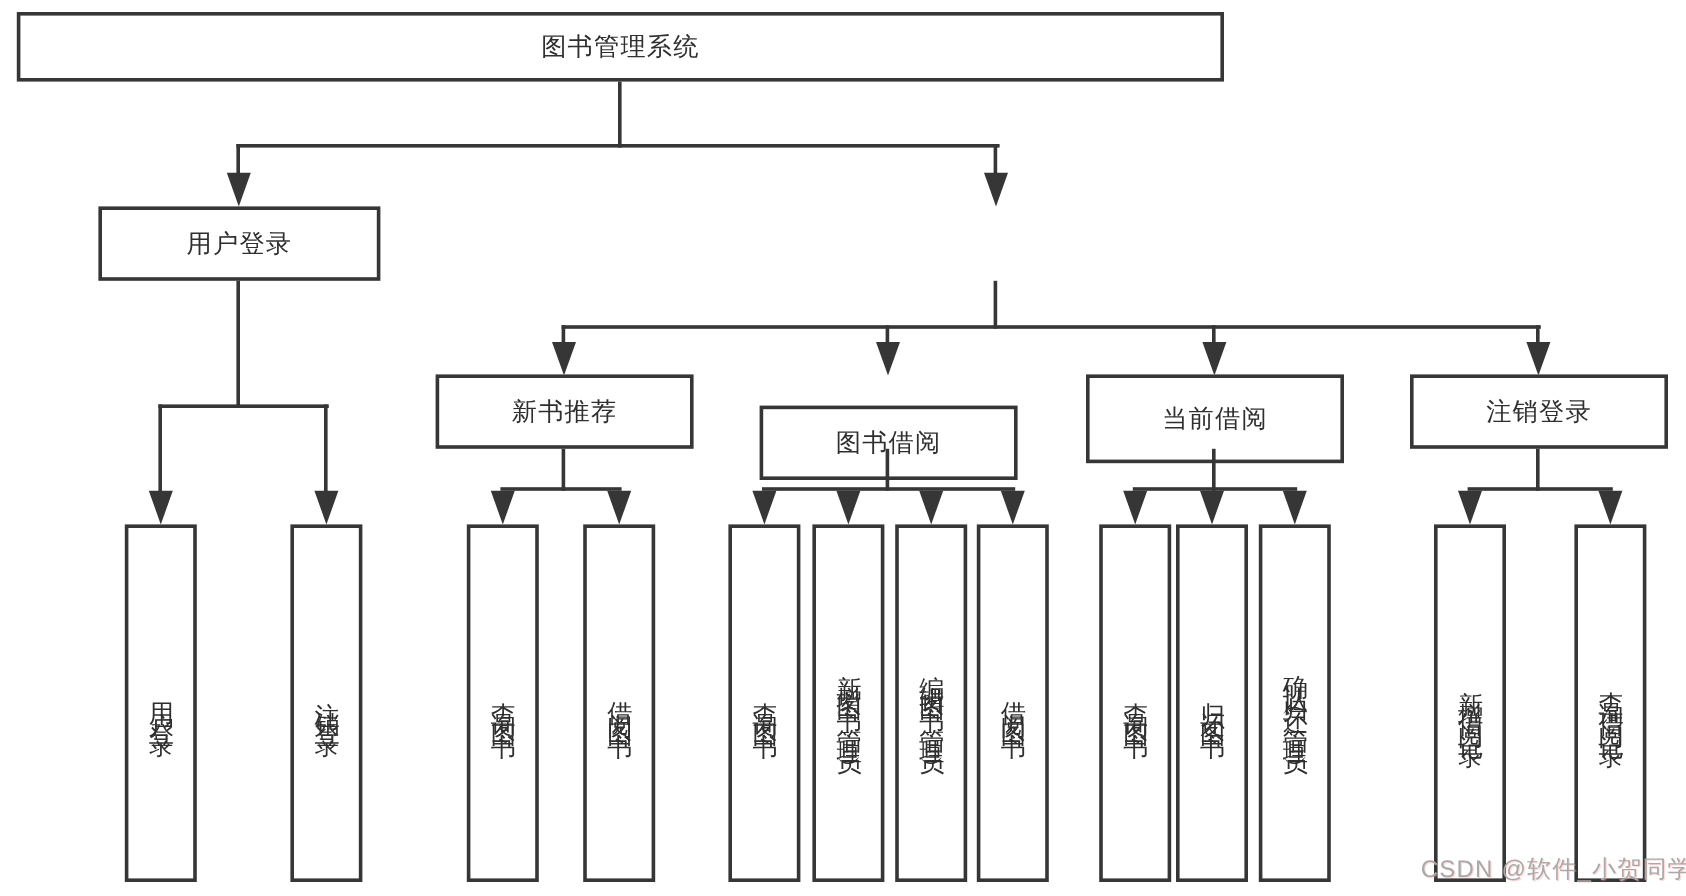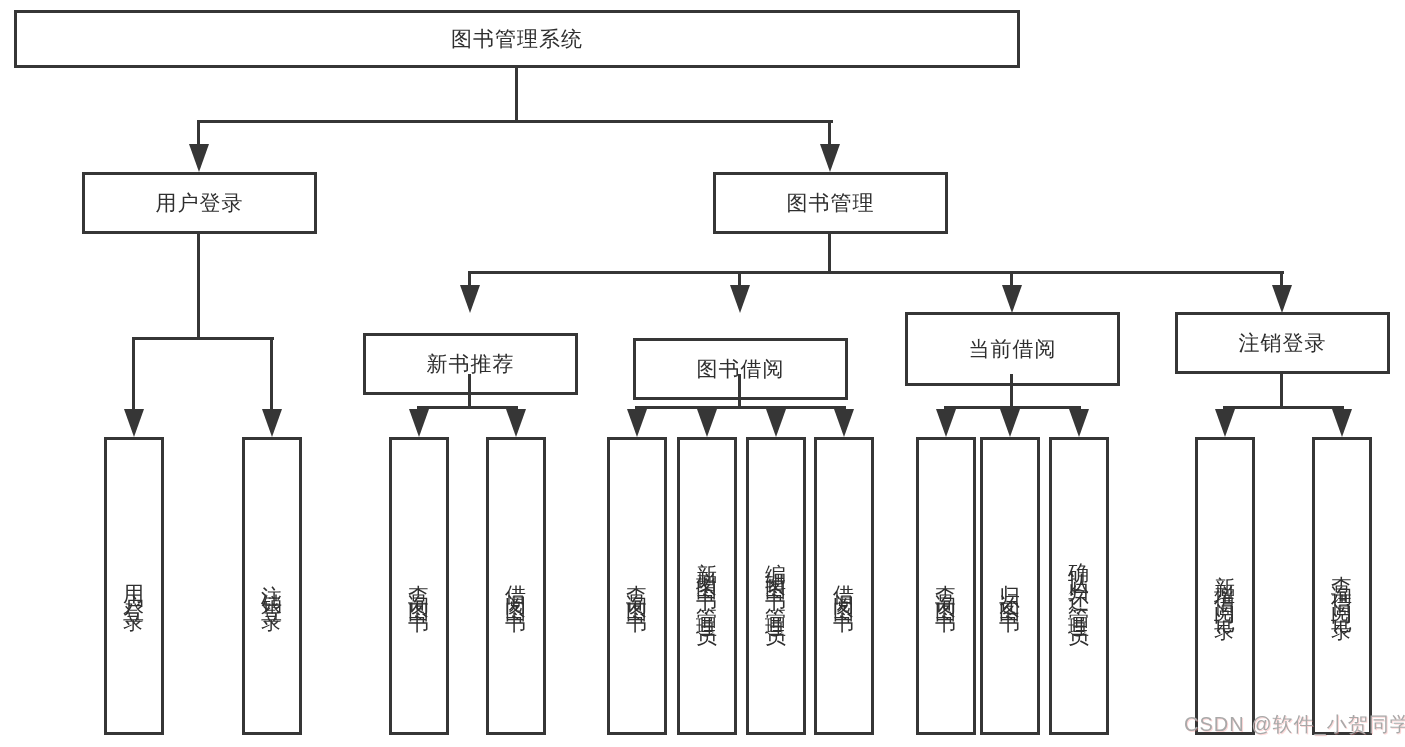--- a/index.html
+++ b/index.html
@@ -67,43 +67,40 @@
   <div class="vline" style="left:515px;top:68px;height:55px;"></div>
   <div class="hline" style="left:197px;top:120px;width:636px;"></div>
   <div class="vline" style="left:197px;top:120px;height:30px;"></div>
   <div class="arrowhead" style="left:189px;top:144px;"></div>
   <div class="vline" style="left:828px;top:120px;height:30px;"></div>
   <div class="arrowhead" style="left:820px;top:144px;"></div>
 
   <div class="box" style="left:82px;top:172px;width:235px;height:62px;">
     <span>用户登录</span>
   </div>
-  <div class="box" style="left:713px;top:172px;width:235px;height:62px;">
-    <span>图书管理</span>
-  </div>
 
   <div class="vline" style="left:197px;top:234px;height:106px;"></div>
   <div class="hline" style="left:132px;top:337px;width:142px;"></div>
   <div class="vline" style="left:132px;top:337px;height:78px;"></div>
   <div class="arrowhead" style="left:124px;top:409px;"></div>
   <div class="vline" style="left:270px;top:337px;height:78px;"></div>
   <div class="arrowhead" style="left:262px;top:409px;"></div>
 
   <div class="vline" style="left:828px;top:234px;height:40px;"></div>
   <div class="hline" style="left:468px;top:271px;width:816px;"></div>
   <div class="vline" style="left:468px;top:271px;height:18px;"></div>
   <div class="arrowhead" style="left:460px;top:285px;"></div>
   <div class="vline" style="left:738px;top:271px;height:18px;"></div>
   <div class="arrowhead" style="left:730px;top:285px;"></div>
   <div class="vline" style="left:1010px;top:271px;height:18px;"></div>
   <div class="arrowhead" style="left:1002px;top:285px;"></div>
   <div class="vline" style="left:1280px;top:271px;height:18px;"></div>
   <div class="arrowhead" style="left:1272px;top:285px;"></div>
 
-  <div class="box" style="left:363px;top:312px;width:215px;height:62px;margin-top:21px;">
+  <div class="box" style="left:363px;top:312px;width:215px;height:62px;">
     <span>新书推荐</span>
   </div>
   <div class="box" style="left:633px;top:312px;width:215px;height:62px;margin-top:26px;">
     <span>图书借阅</span>
   </div>
   <div class="box" style="left:905px;top:312px;width:215px;height:74px;">
     <span>当前借阅</span>
   </div>
   <div class="box" style="left:1175px;top:312px;width:215px;height:62px;">
     <span>注销登录</span>

